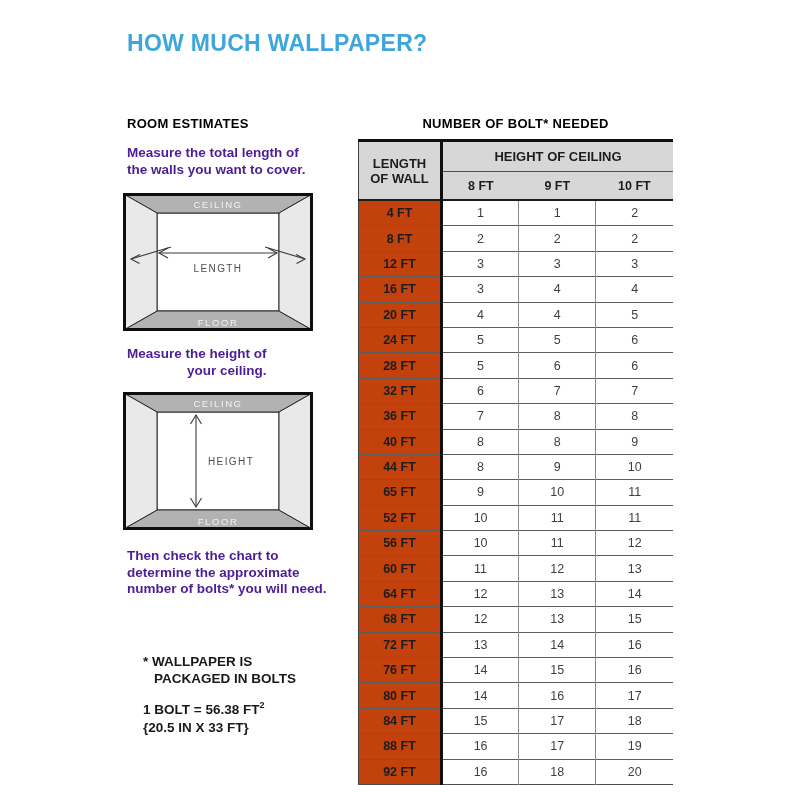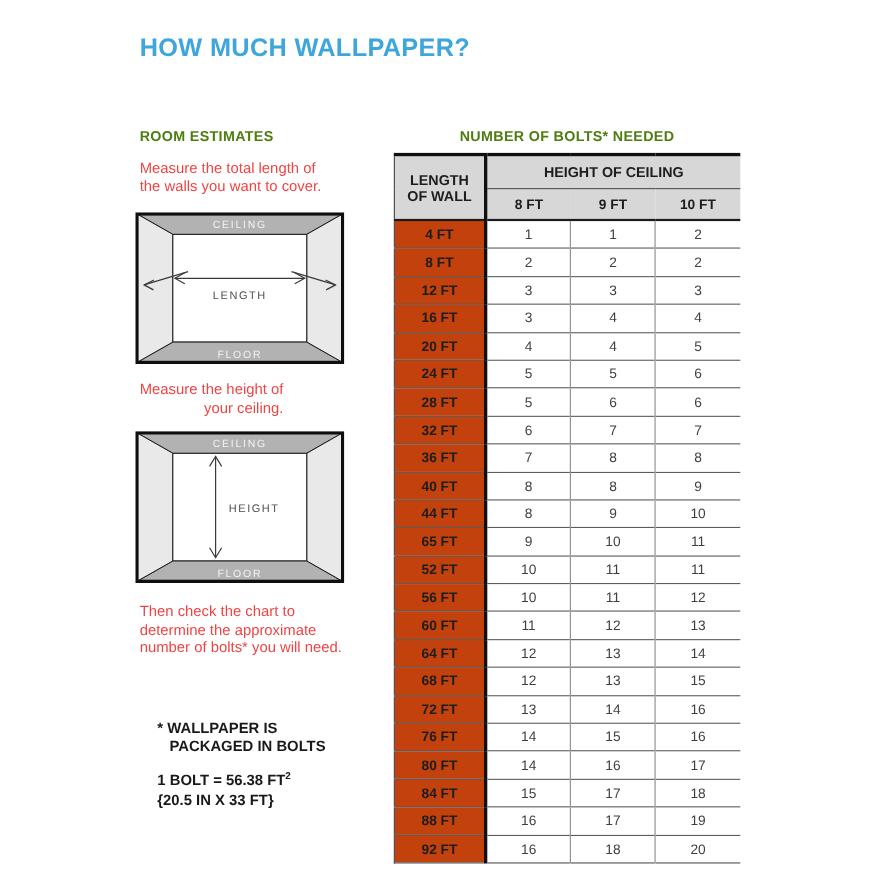--- a/index.html
+++ b/index.html
@@ -6,25 +6,25 @@
   .page {
     position:relative; width:725px; height:800px; background:#ffffff;
     font-family:"Liberation Sans", sans-serif; color:#333; overflow:hidden;
   }
   .title {
     position:absolute; left:127px; top:30px; margin:0;
     font-size:23px; font-weight:bold; letter-spacing:0.3px; color:#3fa6db;
   }
   .section-heading {
     position:absolute; font-size:13px; font-weight:bold;
-    letter-spacing:0.3px; color:#4d7c0f;
+    letter-spacing:0.3px; color:#000000;
   }
   .heading-left { left:127px; top:116px; }
   .heading-table { left:358px; top:116px; width:315px; text-align:center; }
-  .para { position:absolute; left:127px; margin:0; font-size:13.5px; line-height:16.5px; color:#ef4444; }
+  .para { position:absolute; left:127px; margin:0; font-size:13.5px; line-height:16.5px; color:#4c1d95;font-weight:bold; }
   .para span { display:block; }
   .para-1 { top:145px; }
   .para-2 { top:346px;text-align:right; }
   .para-3 { top:548px; }
   .footnote { position:absolute; left:127px; top:637px; margin:16px; font-size:13.5px; line-height:17px; font-weight:bold; color:#191919; }
   .footnote span { display:block; }
   .footnote .indent { margin-left:11px; }
   .bolt-info { position:absolute; left:127px; top:680px; margin:16px; font-size:13.5px; line-height:18.5px; font-weight:bold; color:#191919; }
   .bolt-info span.line { display:block; }
   .bolt-info sup { font-size:9px; }
@@ -66,21 +66,21 @@
   .bolts-table tbody td.val + td.val { border-left:1px solid #8a8a8a; }
 </style>
 </head>
 <body>
 
 <div class="page">
 
   <h1 class="title">HOW MUCH WALLPAPER?</h1>
 
   <div class="section-heading heading-left">ROOM ESTIMATES</div>
-  <div class="section-heading heading-table">NUMBER OF BOLTS* NEEDED</div>
+  <div class="section-heading heading-table">NUMBER OF BOLT* NEEDED</div>
 
   <p class="para para-1">
     <span>Measure the total length of</span>
     <span>the walls you want to cover.</span>
   </p>
 
   <svg class="diagram diagram-1" viewBox="0 0 190 138">
     <rect x="34" y="20" width="122" height="98" fill="#ffffff" stroke="#1a1a1a" stroke-width="0.9"></rect>
     <polygon points="1.5,1.5 188.5,1.5 156,20 34,20" fill="#b2b2b2" stroke="#1a1a1a" stroke-width="0.9"></polygon>
     <polygon points="1.5,136.5 188.5,136.5 156,118 34,118" fill="#b2b2b2" stroke="#1a1a1a" stroke-width="0.9"></polygon>

